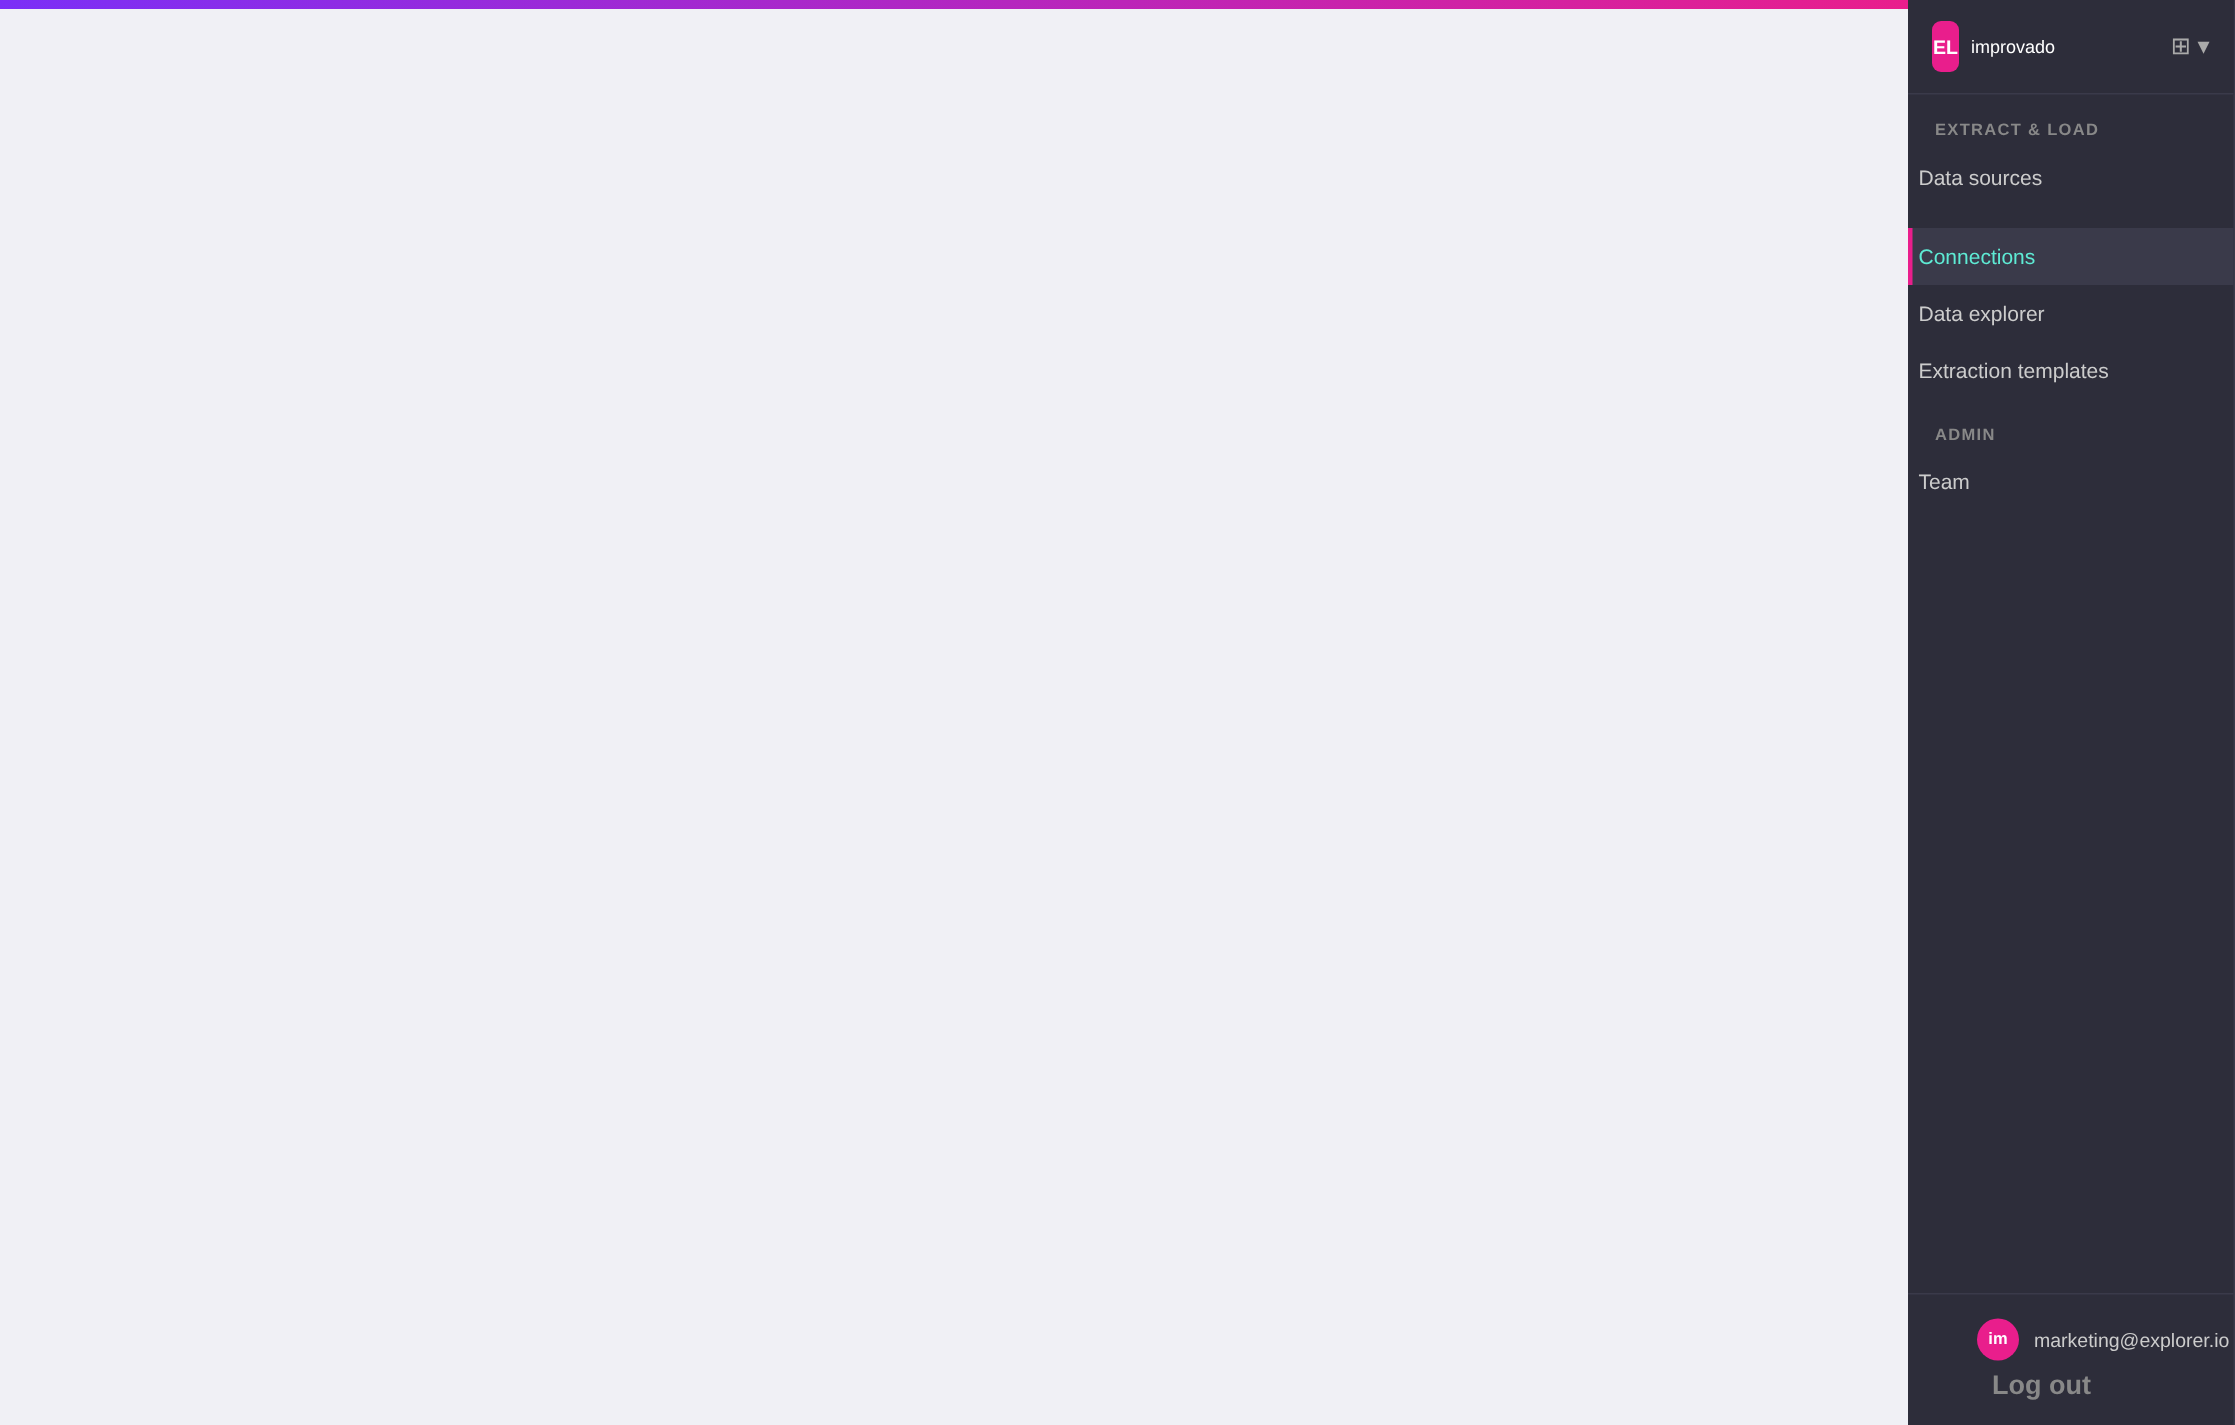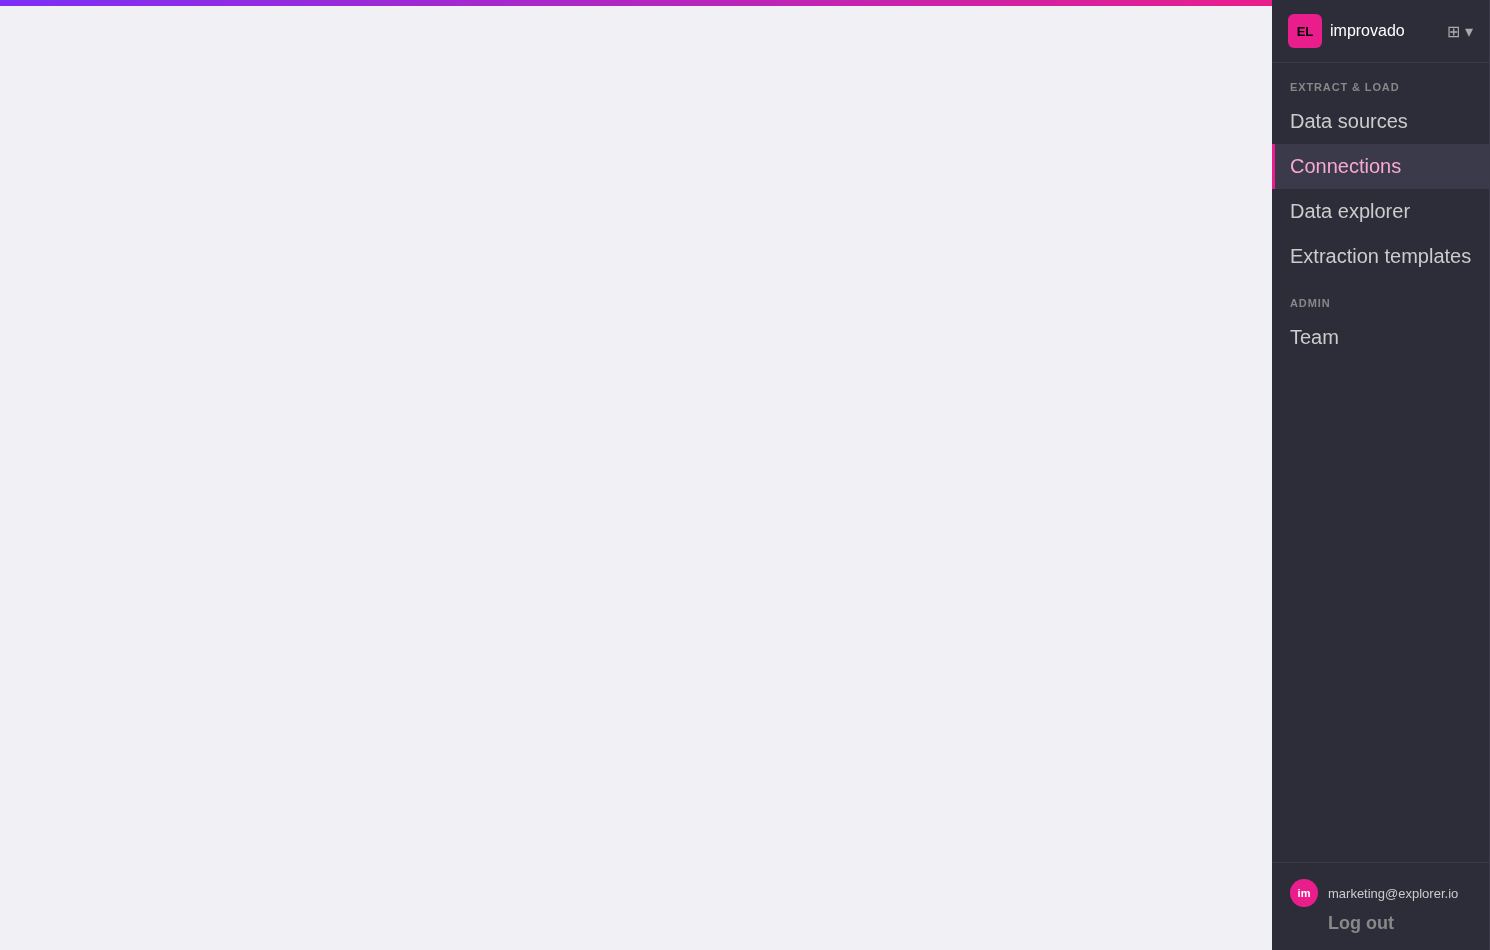--- a/index.html
+++ b/index.html
@@ -18,79 +18,81 @@
     .sidebar-header {
       display: flex;
       align-items: center;
       padding: 14px 16px;
       background: #2d2d3a;
       border-bottom: 1px solid #3a3a4a;
       gap: 8px;
     }
     .logo-badge {
       background: #e91e8c;
-      color: #000000;
+      color: #ffffff;
       font-weight: 700;
       font-size: 13px;
       border-radius: 6px;
-      width: 34px;
+      width: 18px;
       height: 34px;
       display: flex;
       align-items: center;
       justify-content: center;
       flex-shrink: 0;
     }
     .logo-name {
       color: white;
-      font-size: 16px;
+      font-size: 12px;
       font-weight: 400;
     }
     .grid-icon {
       margin-left: auto;
       color: #aaa;
       font-size: 16px;
       cursor: pointer;
     }
     .sidebar-section-label {
       color: #888;
       font-size: 11px;
       font-weight: 600;
       letter-spacing: 0.08em;
       padding: 18px 18px 6px;
       text-transform: uppercase;
     }
     .sidebar-item {
       display: flex;
       align-items: center;
-      padding: 11px 15px;
+      padding: 11px 4px;
       color: #ccc;
-      font-size: 20px;
+      font-size: 14px;
       cursor: pointer;
       border-left: 3px solid transparent;
       transition: background 0.15s;
     }
     .sidebar-item.active {
-      color: #f9a8d4;
+      color: #5eead4;
       border-left: 3px solid #e91e8c;
       background: #3a3a4a;
+      margin-top: 15px;
     }
     .sidebar-footer {
       margin-top: auto;
       padding: 16px 18px;
       border-top: 1px solid #3a3a4a;
       display: flex;
       flex-direction: column;
       gap: 6px;
     }
     .footer-user {
       display: flex;
       align-items: center;
       gap: 10px;
       color: #ccc;
       font-size: 13px;
+      margin-left: 28px;
     }
     .footer-avatar {
       width: 28px;
       height: 28px;
       border-radius: 50%;
       background: #e91e8c;
       display: flex;
       align-items: center;
       justify-content: center;
       font-size: 11px;

